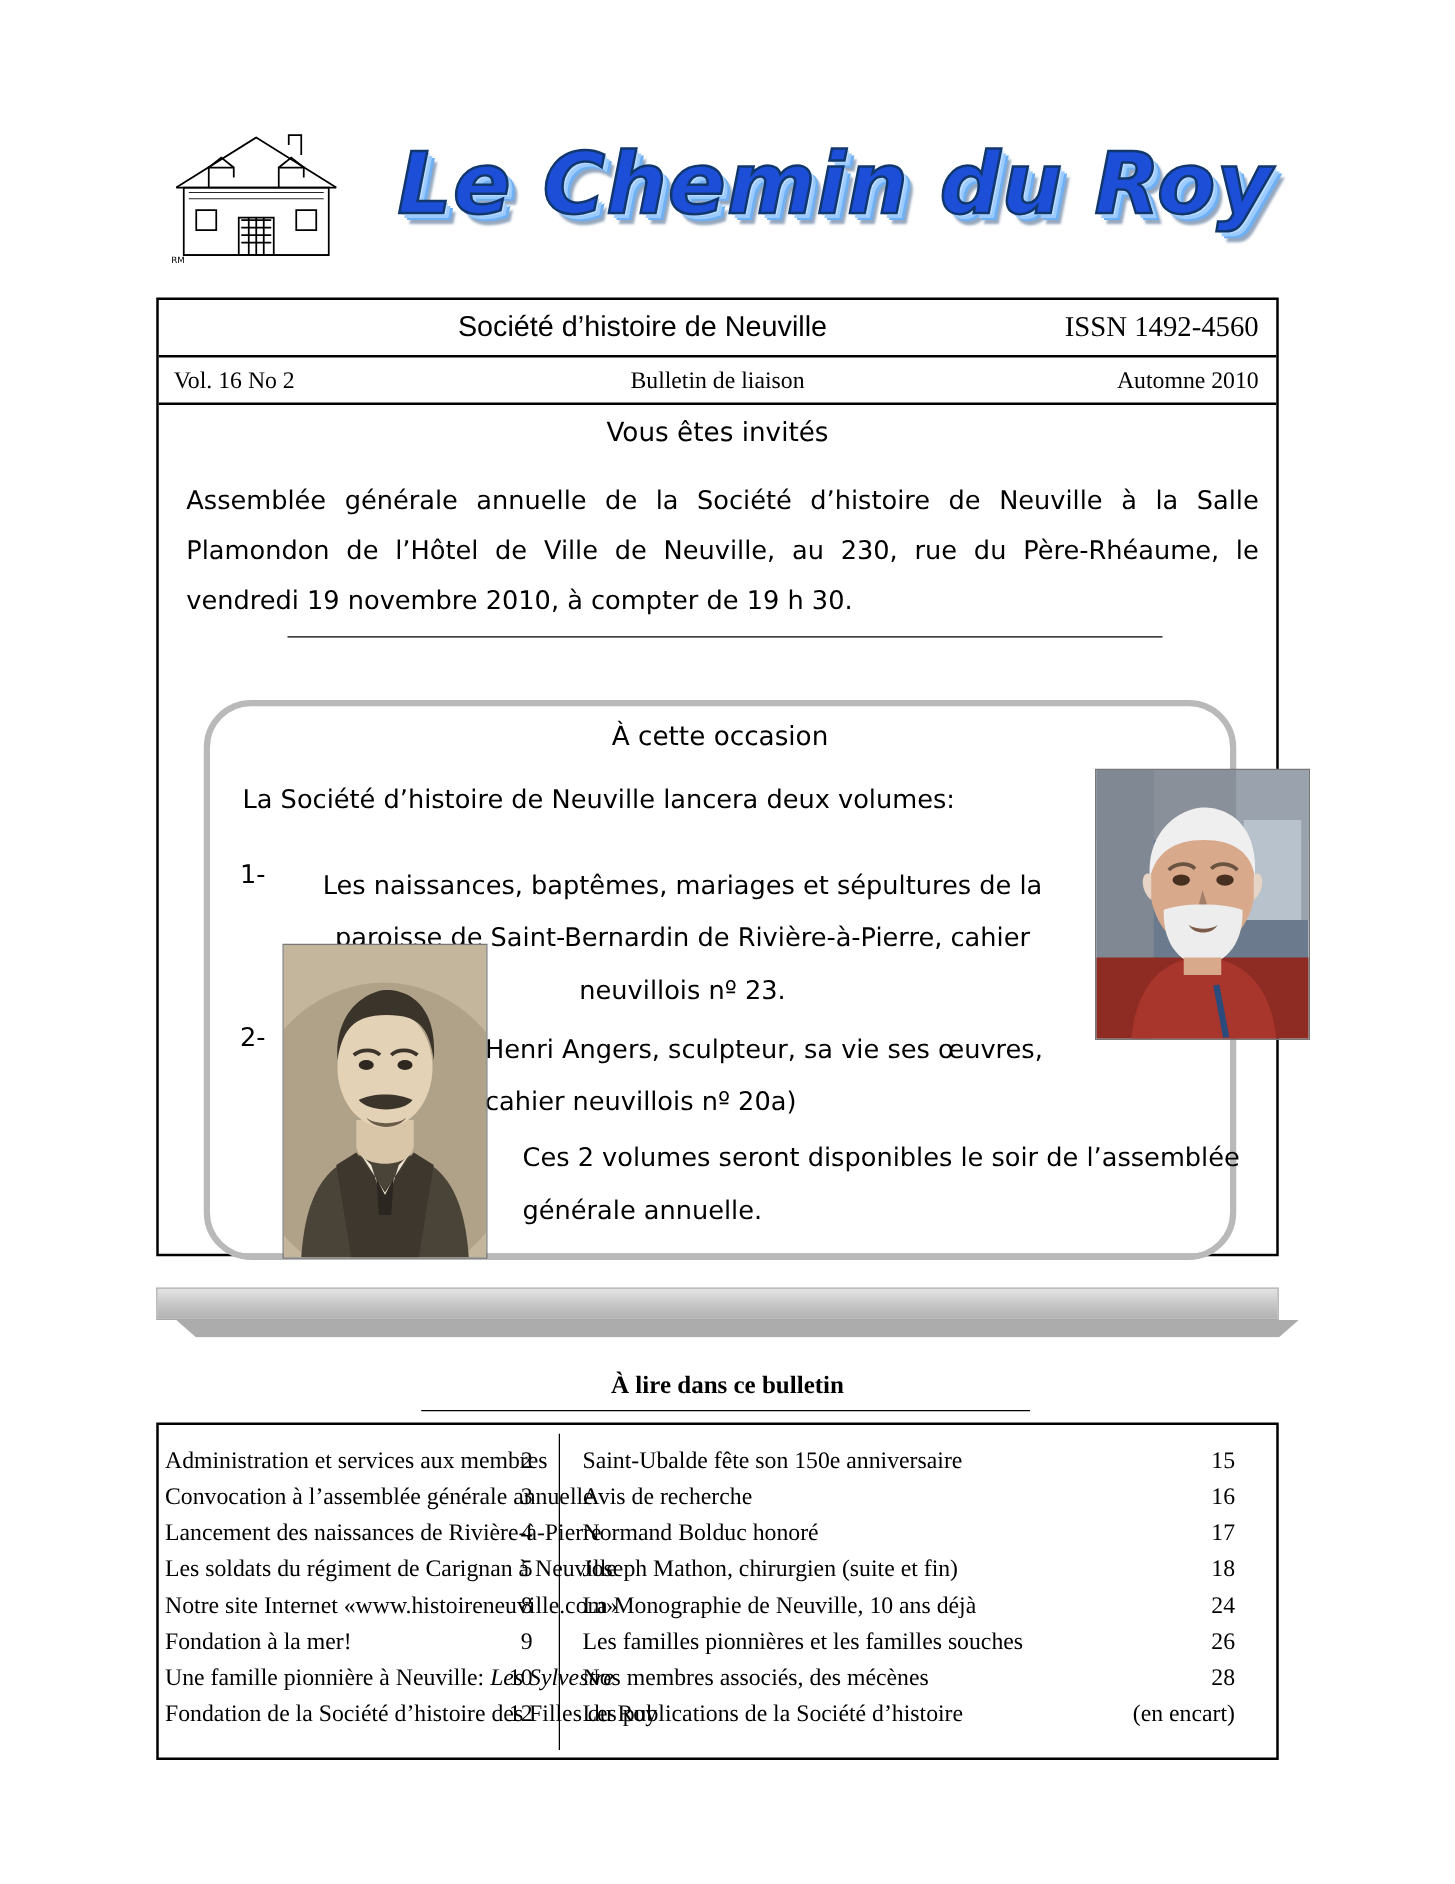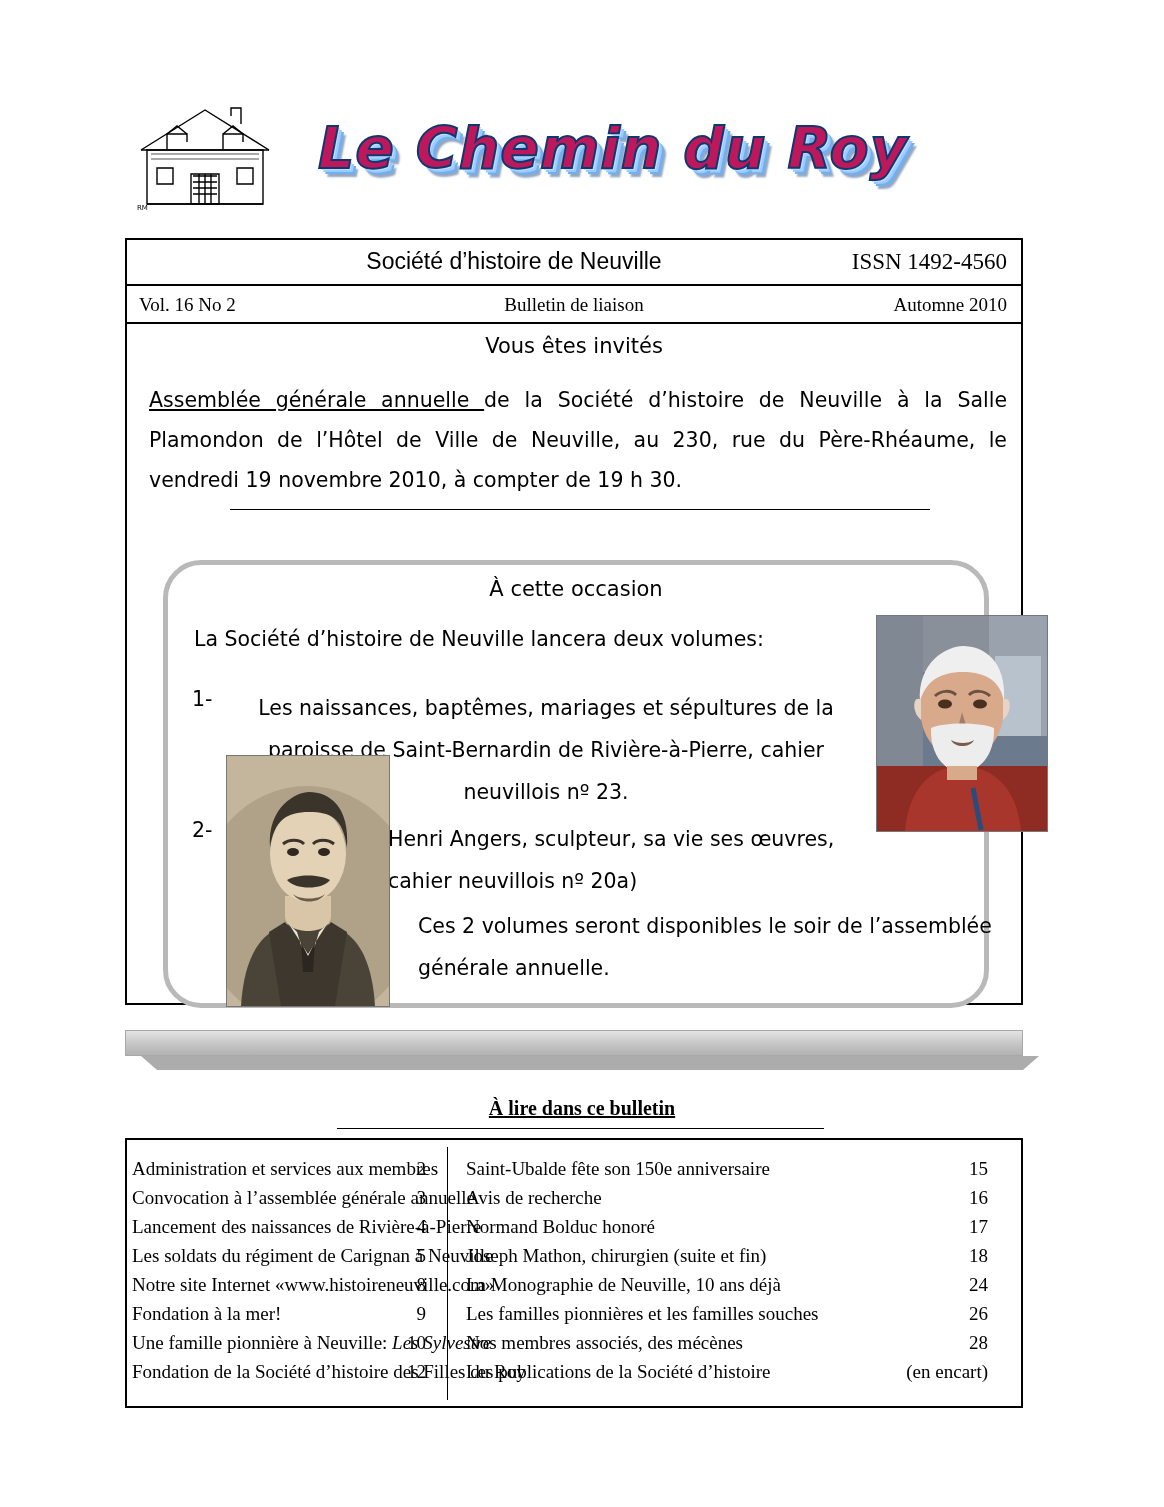--- a/index.html
+++ b/index.html
@@ -40,24 +40,24 @@
   .logo-house svg { display: block; }
   .masthead-title {
     position: absolute;
     left: 318px;
     top: 14px;
     width: 700px;
     height: 110px;
     font-family: "DejaVu Sans", sans-serif;
     font-weight: bold;
     font-style: italic;
-    font-size: 57px;
+    font-size: 68px;
     line-height: 96px;
     letter-spacing: 1px;
-    color: #be185d;
+    color: #1d4ed8;
     -webkit-text-stroke: 2px #11386e;
     text-shadow:
        2px 2px 0 #bcdcff,
        4px 4px 0 #9ccbff,
        6px 6px 0 #6fb0f5,
        8px 9px 2px rgba(20,60,110,0.45);
     white-space: nowrap;
   }
 
   
@@ -119,21 +119,20 @@
     position: absolute;
     left: 22px;
     top: 140px;
     width: 858px;
     font-family: "DejaVu Sans", sans-serif;
     font-size: 20.5px;
     line-height: 40px;
     text-align: justify;
   }
   .invite-body .u-under {
-    text-decoration: underline;
   }
   .rule-under {
     position: absolute;
     left: 103px;
     top: 269px;
     width: 700px;
     border-bottom: 1.5px solid #000;
   }
 
   
@@ -248,21 +247,20 @@
   }
 
   
   .toc-title {
     position: absolute;
     left: 0; right: 0;
     top: 1097px;
     text-align: center;
     font-weight: bold;
     font-size: 20px;
-    text-decoration: underline;
   }
   .toc-title-rule {
     position: absolute;
     left: 337px;
     top: 1128px;
     width: 487px;
     border-bottom: 1.5px solid #000;
   }
   .toc-frame {
     position: absolute;

